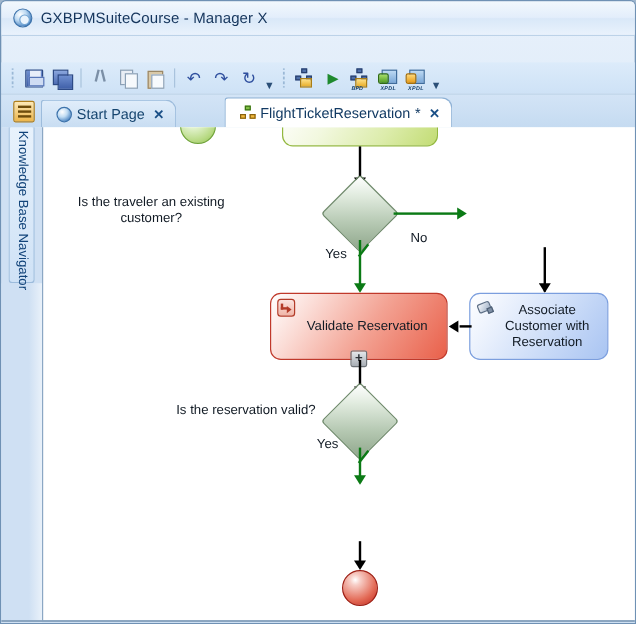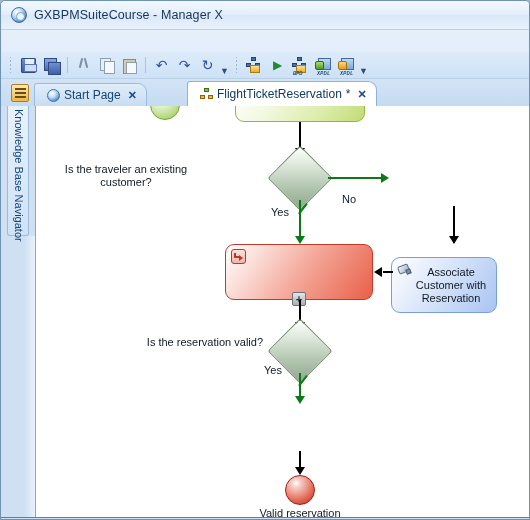--- a/index.html
+++ b/index.html
@@ -393,21 +393,21 @@
       <div class="cond-label" style="left:20px; top:57px; width:140px;">Is the traveler an existing customer?</div>
 
       <div class="flow h green" style="left:292px; top:71px; width:56px;"></div>
       <div class="ah ah-right green" style="left:345px; top:67px;"></div>
       <div class="flow-label" style="left:306px; top:47px;margin-top:40px;">No</div>
 
 
       <div class="flow v" style="left:417px; top:100px; height:37px;"></div>
       <div class="ah ah-down" style="left:413px; top:130px;"></div>
 
-      <div class="node task task-blue" style="left:355px; top:151px; width:106px; height:56px;">
+      <div class="node task task-blue" style="left:355px; top:138px; width:116px; height:56px;">
         <span class="ticon icon-service">
             <i class="body"></i>
             <i class="tip"></i>
           </span>
         <span>Associate Customer with Reservation</span>
       </div>
 
       <div class="flow v green" style="left:263px; top:94px; height:42px;"></div>
       <div class="defmark" style="left:266px; top:96px;"></div>
       <div class="ah ah-down green" style="left:259px; top:130px;"></div>
@@ -415,38 +415,38 @@
 
       <div class="flow h" style="left:347px; top:165px; width:10px;"></div>
       <div class="ah ah-left" style="left:338px; top:161px;"></div>
 
       <div class="node task task-red" style="left:189px; top:138px; width:148px; height:56px;">
         <span class="ticon icon-call">
             <i class="box"></i>
             <i class="arr"></i>
             <i class="arrh"></i>
           </span>
+        <span>Validate Reservation</span>
         <span class="expand-marker">+</span>
       </div>
 
       <div class="flow v" style="left:263px; top:194px; height:28px;"></div>
       <div class="ah ah-down" style="left:259px; top:216px;"></div>
 
       <div class="node gateway" style="left:241px; top:222px;"></div>
       <div class="cond-label" style="left:27px; top:230px; width:200px; text-align:right;">Is the reservation valid?</div>
 
       <div class="flow v green" style="left:263px; top:267px; height:29px;"></div>
       <div class="defmark" style="left:266px; top:268px;"></div>
       <div class="ah ah-down green" style="left:259px; top:290px;"></div>
       <div class="flow-label" style="left:228px; top:258px;">Yes</div>
 
 
       <div class="flow v" style="left:263px; top:345px; height:22px;"></div>
       <div class="ah ah-down" style="left:259px; top:361px;"></div>
 
       <div class="node event event-end" style="left:249px; top:369px;"></div>
-      <div class="node-label" style="left:214px; top:401px; width:100px;">Valid reservation</div>
 
     </div>
 
     <div id="canvas-bottom-rule"></div>
   </div>
 </div>
 
 </body></html>

